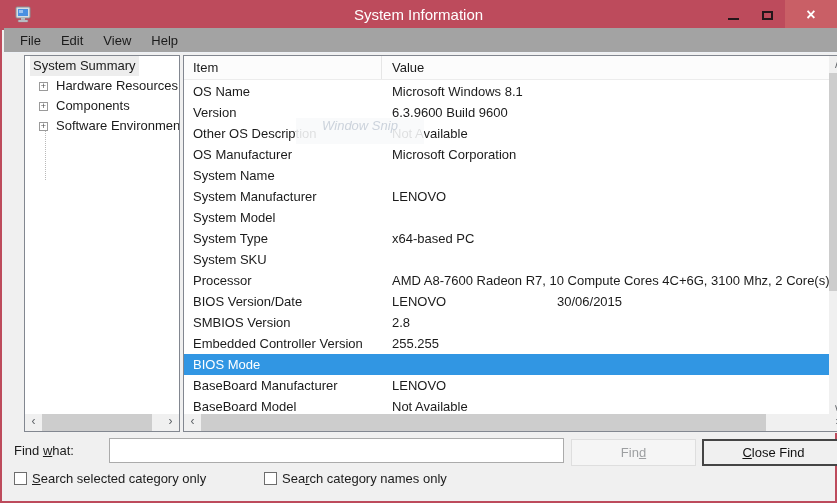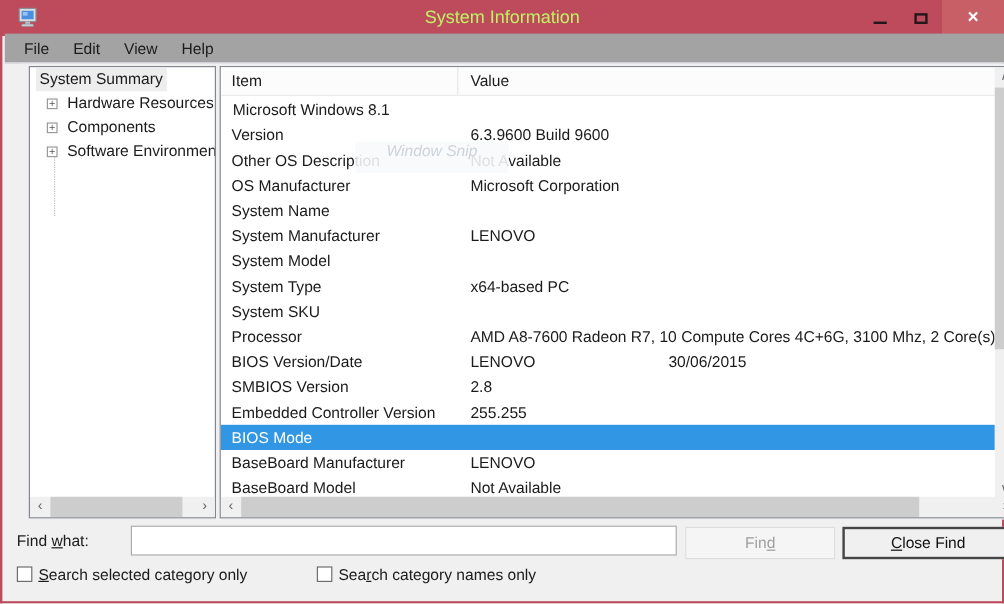--- a/index.html
+++ b/index.html
@@ -7,21 +7,21 @@
   body { font-family:"Liberation Sans", sans-serif; font-size:13px; color:#1b1b1b; }
 
   .window { position:relative; width:837px; height:503px; background:#f0f0f0;
             border:2px solid #bd4b5c; border-top:none; }
 
   
   .titlebar { position:absolute; left:-2px; top:0; width:837px; height:30px;
               background:#bd4b5c; display:flex; align-items:center; }
   .app-icon { position:absolute; left:14px; top:6px; width:18px; height:18px; }
   .title { position:absolute; left:0; right:0; text-align:center; top:6px;
-           font-size:15px; color:#bef264; }
+           font-size:15px; color:#ffffff; }
   .controls { position:absolute; right:0; top:0; height:30px; display:flex; }
   .ctrl { height:30px; display:flex; align-items:center; justify-content:center; cursor:default; }
   .ctrl.min { width:34px; } .ctrl.max { width:35px; }
   .ctrl.close { width:52px; background:#c95f66; }
   .glyph-min { width:11px; height:2px; background:#24161a; margin-top:8px; }
   .glyph-max { width:11px; height:9px; border:2px solid #24161a; background:transparent; }
   .glyph-x { color:#ffffff; font-size:16px; font-weight:bold; line-height:1; }
 
   
   .menubar { position:absolute; left:2px; top:28px; width:833px; height:25px;
@@ -165,20 +165,21 @@
       </div>
     </div>
 
     <div class="detail-panel">
       <div class="table-header">
         <div class="col-item">Item</div>
         <div class="col-value">Value</div>
       </div>
       <div class="rows" id="rows-container">
           <div class="row">
+    <div class="cell-item">OS Name</div>
     <div class="cell-value"><span>Microsoft Windows 8.1</span></div>
   </div>
           <div class="row">
     <div class="cell-item">Version</div>
     <div class="cell-value"><span>6.3.9600 Build 9600</span></div>
   </div>
           <div class="row">
     <div class="cell-item">Other OS Description</div>
     <div class="cell-value"><span>Not Available</span></div>
   </div>

